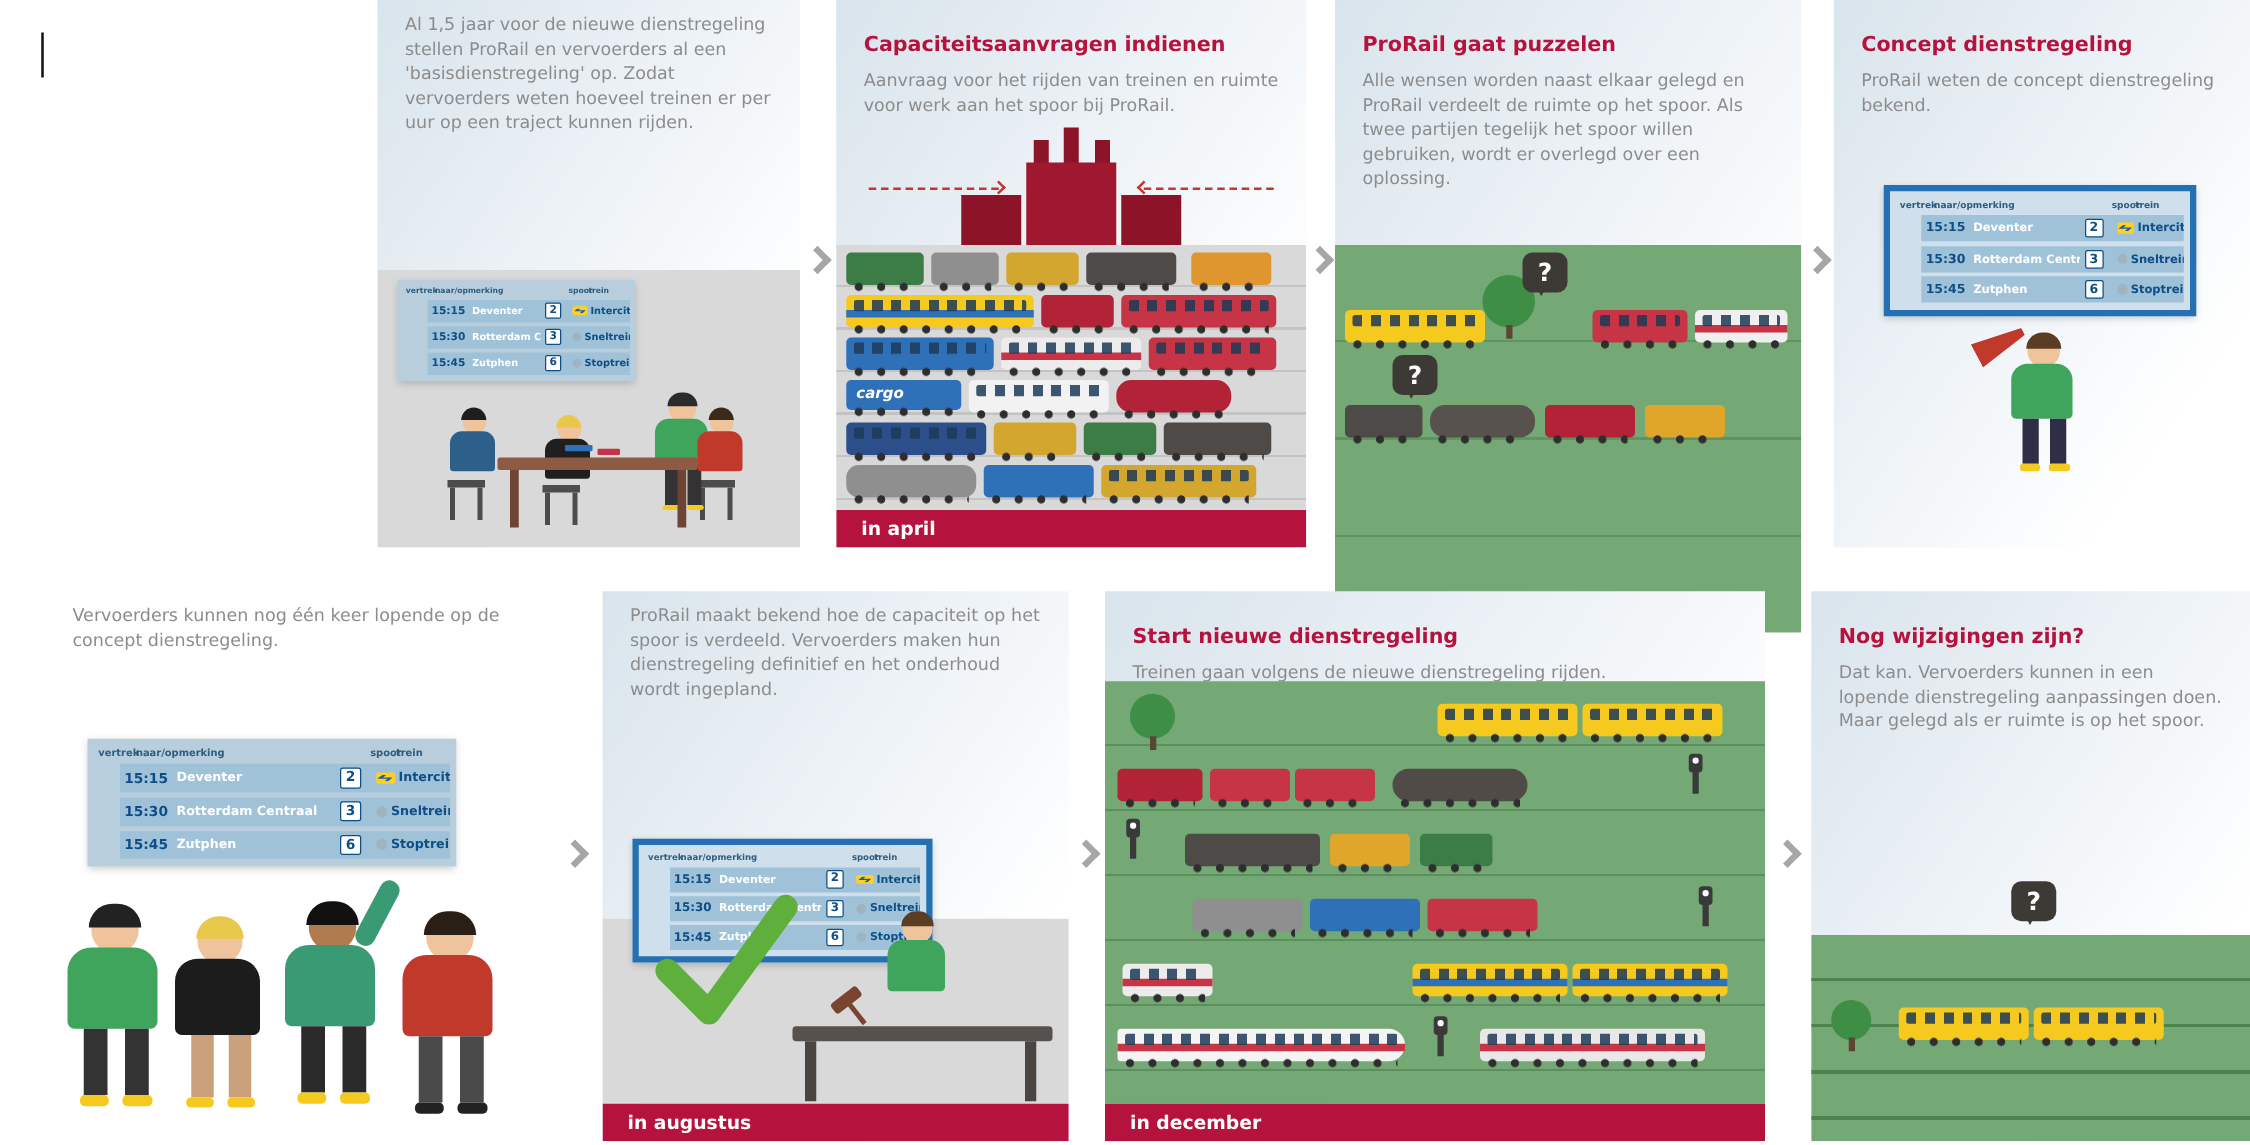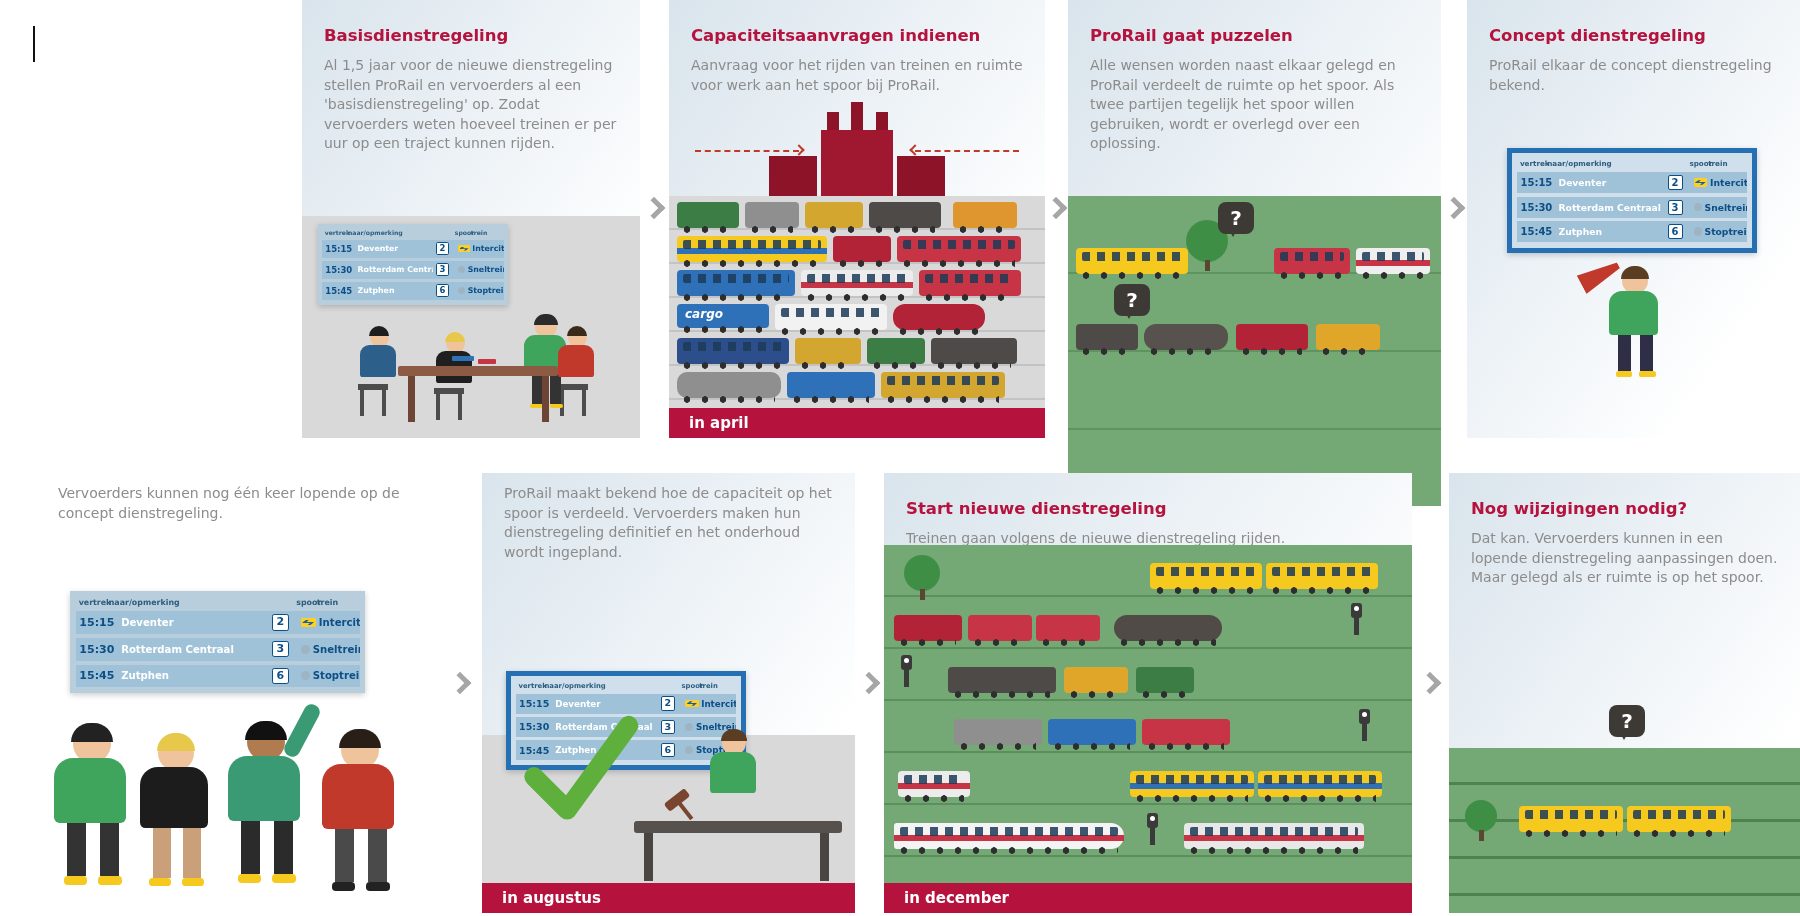--- a/index.html
+++ b/index.html
@@ -30,21 +30,21 @@
   #p8-green { bottom:0; height:165px; background:#74a874;
      background-image:repeating-linear-gradient(180deg,transparent 0 34px,#4d844d 34px 37px); }
   .wall { position:absolute; left:0; right:0; background:#d9d9d9; z-index:0; }
 
   
   .board { position:absolute; background:#b9cedd; padding:.5em .5em .2em;
     box-shadow:0 2px 6px rgba(0,0,0,.2); z-index:2; }
   .board.framed { border:5px solid #2470b3; background:#cfdfeb; }
   .b-head, .b-row { display:grid; grid-template-columns:3.4em 1fr 2.2em 5em; gap:.4em; align-items:center; }
   .b-head { font-size:.72em; color:#2d5d80; font-weight:bold; padding:.2em .4em .5em; }
-  .b-row { background:#9fc2d8; margin-bottom:.35em; padding:.3em .35em; white-space:nowrap; overflow:hidden; }
+  .b-row { background:#9fc2d8; margin-bottom:.35em; padding:.3em .35em; white-space:nowrap; overflow:hidden;margin-left:20px; }
   .b-time { font-weight:bold; color:#0d4e86; }
   .b-dest { color:#fff; font-weight:bold; font-size:.92em; overflow:hidden; }
   .b-plat { background:#fff; border:1px solid #0d4e86; color:#0d4e86; font-weight:bold;
     text-align:center; border-radius:.2em; width:1.5em; line-height:1.3em; justify-self:start; }
   .b-train { color:#0d4e86; font-weight:bold; font-size:.92em; display:flex; align-items:center; gap:.3em; }
   .logo { display:inline-block; width:1.5em; height:.9em; border-radius:.15em; position:relative; flex:none; }
   .logo.ns { background:#ffcf21; }
   .logo.ns::after { content:''; position:absolute; inset:22% 12%; background:#1660a8;
     clip-path:polygon(0 50%,30% 0,55% 0,35% 40%,100% 40%,70% 100%,45% 100%,65% 60%,0 60%); }
   .logo.op { background:#9fb4c2; border-radius:50%; width:.9em; }
@@ -95,21 +95,20 @@
 </style>
 </head>
 <body>
 
 <div class="canvas">
 
   <i class="caret"></i>
 
 
   <section class="panel" id="p1" style="left:302px;top:0;width:338px;height:438px;">
-    <h2>Basisdienstregeling</h2>
     <p class="body">Al 1,5 jaar voor de nieuwe dienstregeling stellen ProRail en vervoerders al een 'basisdienstregeling' op. Zodat vervoerders weten hoeveel treinen er per uur op een traject kunnen rijden.</p>
     <div class="illus" id="p1-illus">
       <div class="board" style="left:16px;top:8px;width:190px;font-size:8.5px;">
           <div class="b-head">
             <span class="b-h">vertrek</span>
             <span class="b-h">naar/opmerking</span>
             <span class="b-h">spoor</span>
             <span class="b-h">trein</span>
           </div>
           <div class="b-row">
@@ -256,21 +255,21 @@
         </div>
         <div class="train" style="left: 8px; top: 128px; width: 62px; height: 26px; background: rgb(78, 74, 71); border-radius: 4px;"></div>
         <div class="train" style="left: 76px; top: 128px; width: 84px; height: 26px; background: rgb(87, 82, 77); border-radius: 12px;"></div>
         <div class="train" style="left: 168px; top: 128px; width: 72px; height: 26px; background: rgb(179, 35, 56); border-radius: 4px;"></div>
         <div class="train" style="left: 248px; top: 128px; width: 64px; height: 26px; background: rgb(224, 166, 42); border-radius: 4px;"></div>
       </div>
   </section>
 
   <section class="panel" id="p4" style="left:1467px;top:0;width:333px;height:438px;">
     <h2>Concept dienstregeling</h2>
-    <p class="body">ProRail elkaar de concept dienstregeling bekend.</p>
+    <p class="body">ProRail weten de concept dienstregeling bekend.</p>
     <div class="board framed" style="left:40px;top:148px;width:250px;font-size:10px;">
         <div class="b-head">
           <span class="b-h">vertrek</span>
           <span class="b-h">naar/opmerking</span>
           <span class="b-h">spoor</span>
           <span class="b-h">trein</span>
         </div>
         <div class="b-row">
           <span class="b-time">15:15</span>
           <span class="b-dest">Deventer</span>
@@ -478,21 +477,21 @@
         <div class="train" style="left: 300px; top: 278px; width: 180px; height: 26px; background: rgb(232, 232, 232); border-radius: 4px;">
           <div class="t-stripe" style="background: rgb(198, 52, 70);"></div>
           <div class="t-win"></div>
         </div>
         <div class="signal" style="left: 266px; top: 270px;"></div>
       </div>
     <div class="badge">in december</div>
   </section>
 
   <section class="panel" id="p8" style="left:1449px;top:473px;width:351px;height:440px;">
-    <h2>Nog wijzigingen nodig?</h2>
+    <h2>Nog wijzigingen zijn?</h2>
     <p class="body">Dat kan. Vervoerders kunnen in een lopende dienstregeling aanpassingen doen. Maar gelegd als er ruimte is op het spoor.</p>
     <div class="bubble" style="left:160px;top:232px;">
         <span>?</span>
       </div>
     <div class="illus" id="p8-green">
         <div class="tree" style="left: 16px; top: 52px; width: 32px; height: 32px;">
           <i></i>
         </div>
         <div class="train" style="left: 70px; top: 58px; width: 104px; height: 26px; background: rgb(246, 201, 30); border-radius: 4px;">
           <div class="t-win"></div>

